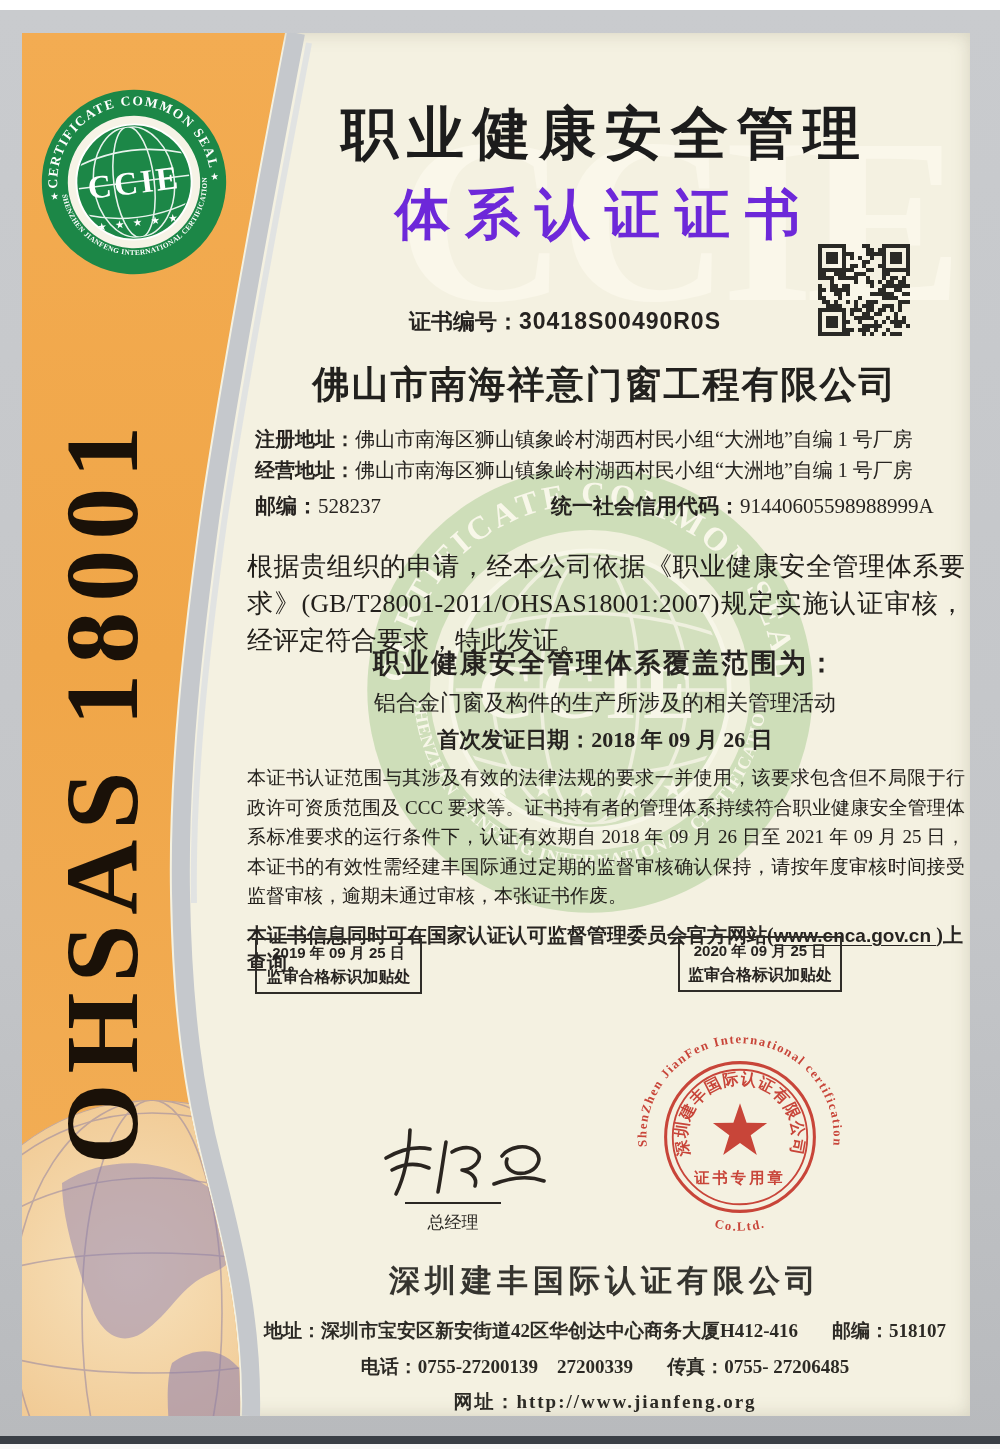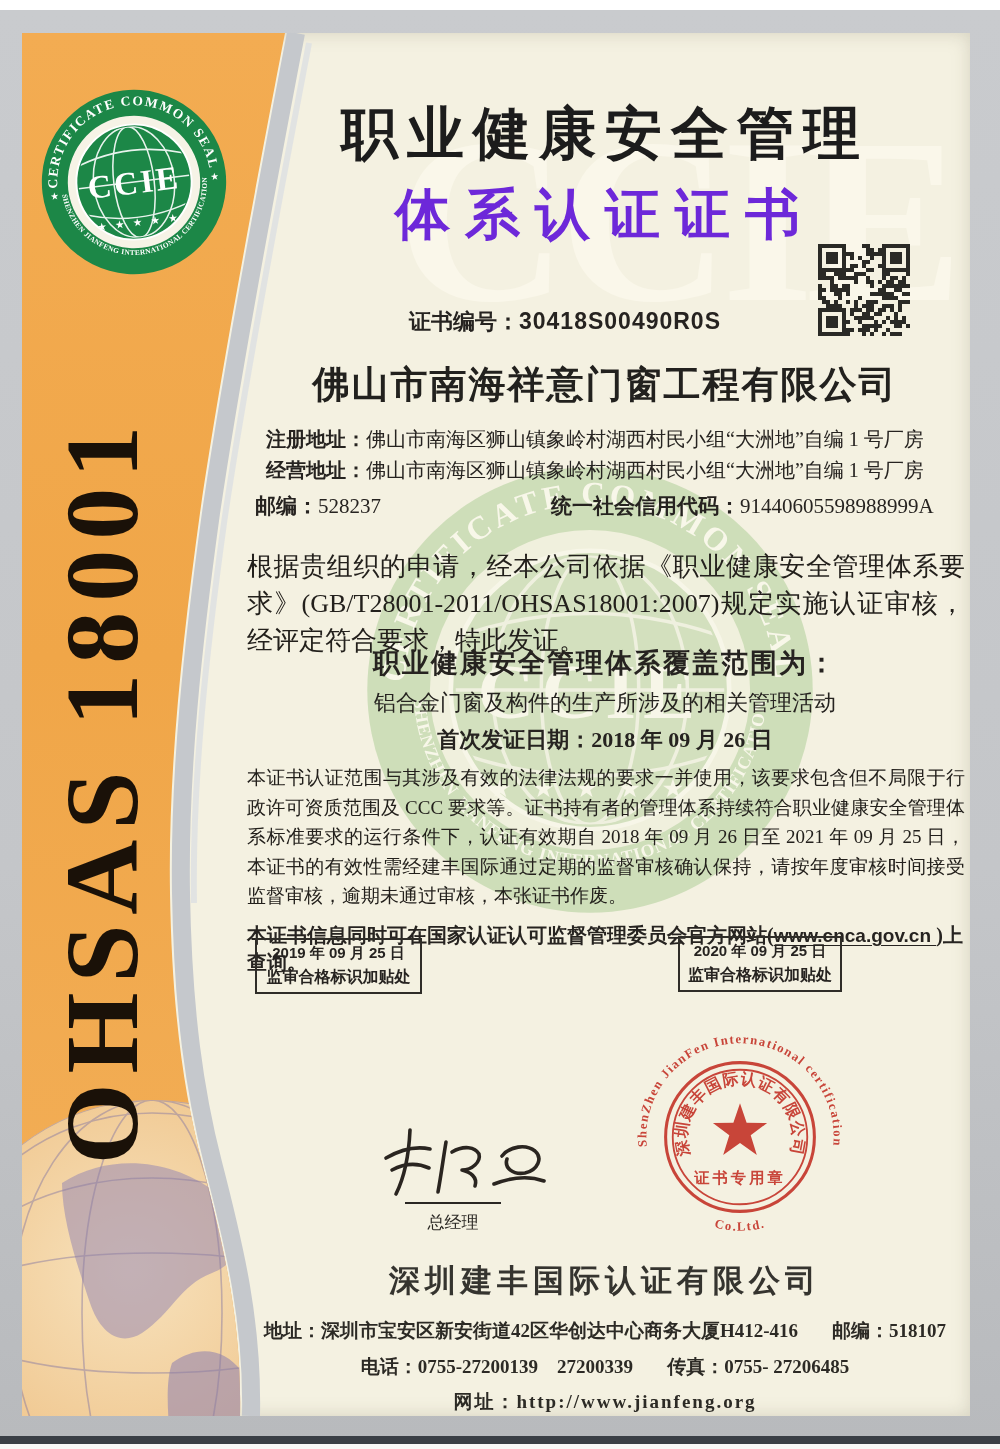--- a/index.html
+++ b/index.html
@@ -23,21 +23,21 @@
          letter-spacing:10px;color:#1a1108;text-align:center;}
   .seal-svg{left:38px;top:86px;width:192px;height:192px;z-index:6;transform:rotate(-7deg);}
   
   .content{z-index:7;color:#262320;}
   .title1{left:245px;top:96px;width:720px;text-align:center;font-size:57px;font-weight:700;letter-spacing:9px;color:#1c1c1c;}
   .title2{left:245px;top:178px;width:720px;text-align:center;font-size:55px;font-weight:700;letter-spacing:15px;color:#6d28d9;}
   .certno{left:245px;top:307px;width:640px;text-align:center;font-size:22px;font-weight:700;}
   .certno .val{font-family:"Liberation Sans","DejaVu Sans",sans-serif;font-size:23px;letter-spacing:1px;text-align:center;}
   .qr{left:818px;top:244px;width:92px;height:92px;z-index:7;}
   .company{left:245px;top:360px;width:720px;text-align:center;font-size:37px;font-weight:700;letter-spacing:2px;color:#22211e;}
-  .addr-block{left:266px;top:424px;width:712px;font-size:20px;line-height:31px;}
+  .addr-block{left:255px;top:424px;width:712px;font-size:20px;line-height:31px;}
   .addr-block .lab{font-weight:700;}
   .post-row{left:255px;top:492px;width:712px;font-size:21px;}
   .post-row .lab{font-weight:700;}
   .credit{position:absolute;left:296px;top:0;}
   .grant{left:247px;top:548px;width:718px;font-size:26px;line-height:37px;text-align:justify;color:#23201c;}
   .scope-h{left:245px;top:645px;width:720px;text-align:center;font-size:27px;font-weight:700;letter-spacing:2px;}
   .scope-t{left:245px;top:688px;width:720px;text-align:center;font-size:22px;}
   .firstissue{left:245px;top:725px;width:720px;text-align:center;font-size:22px;font-weight:700;}
   .terms{left:247px;top:763px;width:718px;font-size:19px;line-height:29.5px;text-align:justify;color:#23201c;}
   .infoline1{left:247px;top:890px;width:718px;font-size:20px;font-weight:600;}

